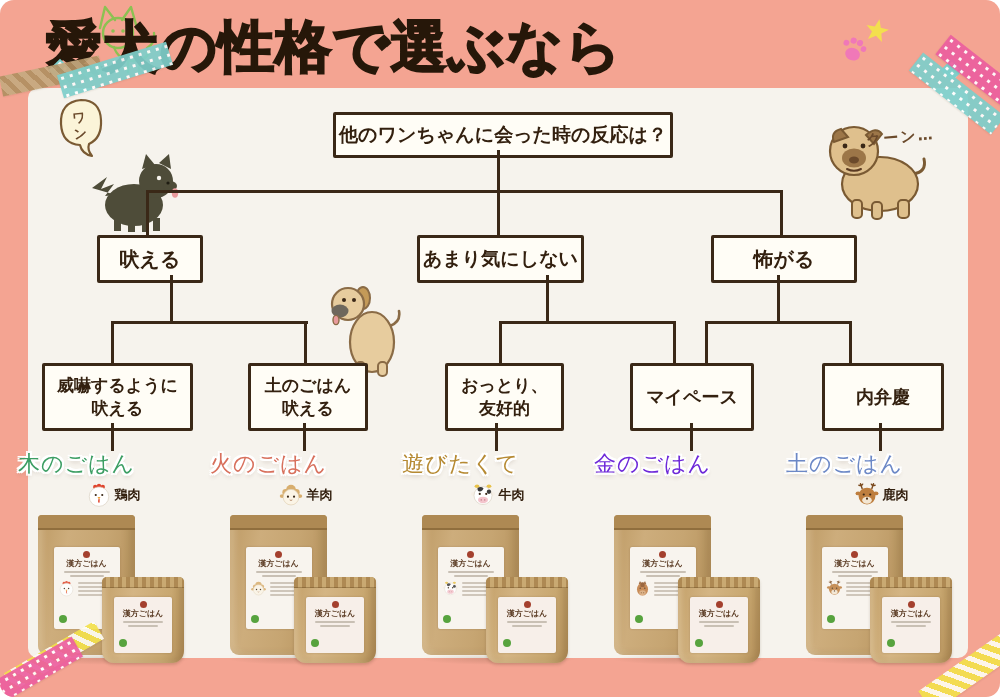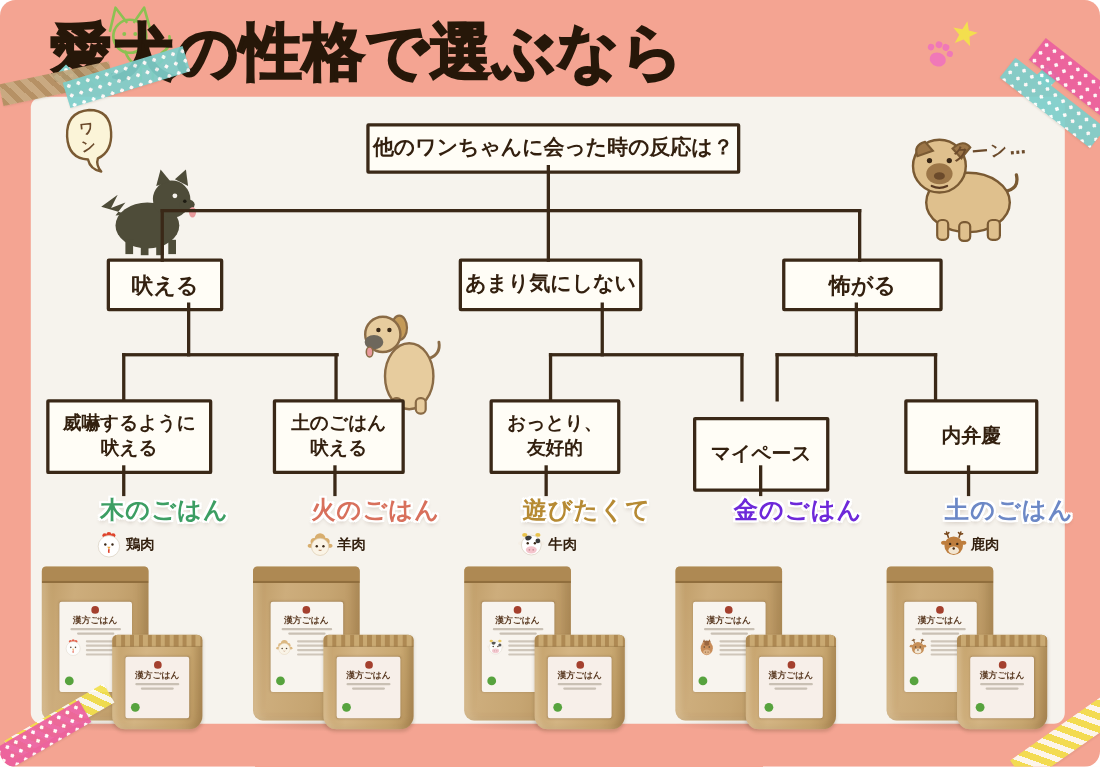--- a/index.html
+++ b/index.html
@@ -12,21 +12,21 @@
 
   
   .tbox{position:absolute;background:#FFFDF6;border:3px solid #3A2817;border-radius:2px;
         display:flex;flex-direction:column;align-items:center;justify-content:center;
         text-align:center;font-weight:800;color:#33200F;}
   .tbox span{display:block;line-height:1.35;}
   .ln{position:absolute;background:#3A2817;}
 
   
   .col{position:absolute;top:449px;width:190px;height:230px;}
-  .result-name{position:relative;text-align:right;font-size:22px;font-weight:700;letter-spacing:1px;
+  .result-name{position:relative;text-align:left;font-size:22px;font-weight:400;letter-spacing:1px;
         text-shadow:-2px 0 0 #fff,2px 0 0 #fff,0 -2px 0 #fff,0 2px 0 #fff,
         -2px -2px 0 #fff,2px 2px 0 #fff,-2px 2px 0 #fff,2px -2px 0 #fff,0 3px 4px rgba(90,60,40,.3);}
   .meat-row{position:relative;margin-top:3px;display:flex;align-items:center;justify-content:center;gap:3px;
         font-size:13px;font-weight:800;color:#33200F;}
   .meat-row svg{width:26px;height:26px;}
 
   
   .shadow{position:absolute;left:18px;top:204px;width:156px;height:12px;border-radius:50%;
         background:radial-gradient(closest-side,rgba(80,60,30,.18),rgba(80,60,30,0));}
   .bag-tall{position:absolute;left:20px;top:66px;width:97px;height:140px;border-radius:4px 4px 9px 9px;
@@ -239,21 +239,21 @@
       <span>吠える</span>
   </div>
   <div class="tbox" style="left:248px;top:363px;width:114px;height:62px;font-size:17px;">
     <span>土のごはん</span>
       <span>吠える</span>
   </div>
   <div class="tbox" style="left:445px;top:363px;width:113px;height:62px;font-size:17px;">
     <span>おっとり、</span>
       <span>友好的</span>
   </div>
-  <div class="tbox" style="left:630px;top:379px;width:118px;height:62px;font-size:18px;">
+  <div class="tbox" style="left:630px;top:363px;width:118px;height:62px;font-size:18px;">
     <span>マイペース</span>
       <span></span>
   </div>
   <div class="tbox" style="left:822px;top:363px;width:116px;height:62px;font-size:18px;">
     <span>内弁慶</span>
       <span></span>
   </div>
 
   <div>
     <div class="ln" style="left:497px;top:150px;width:3px;height:88px;"></div>

